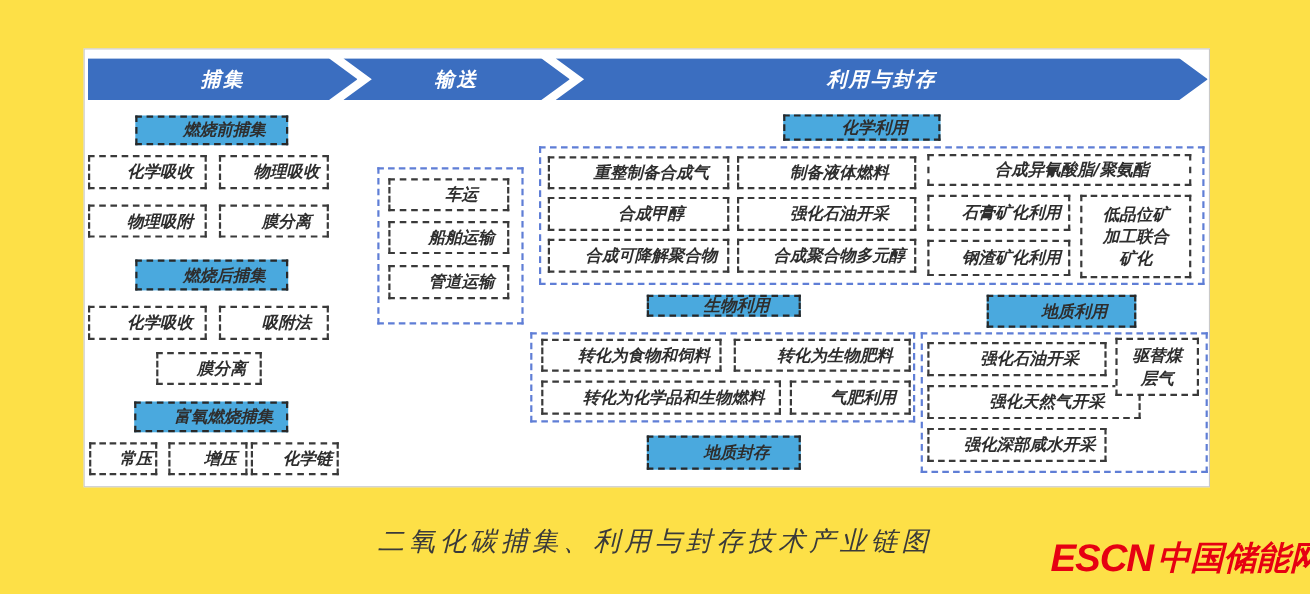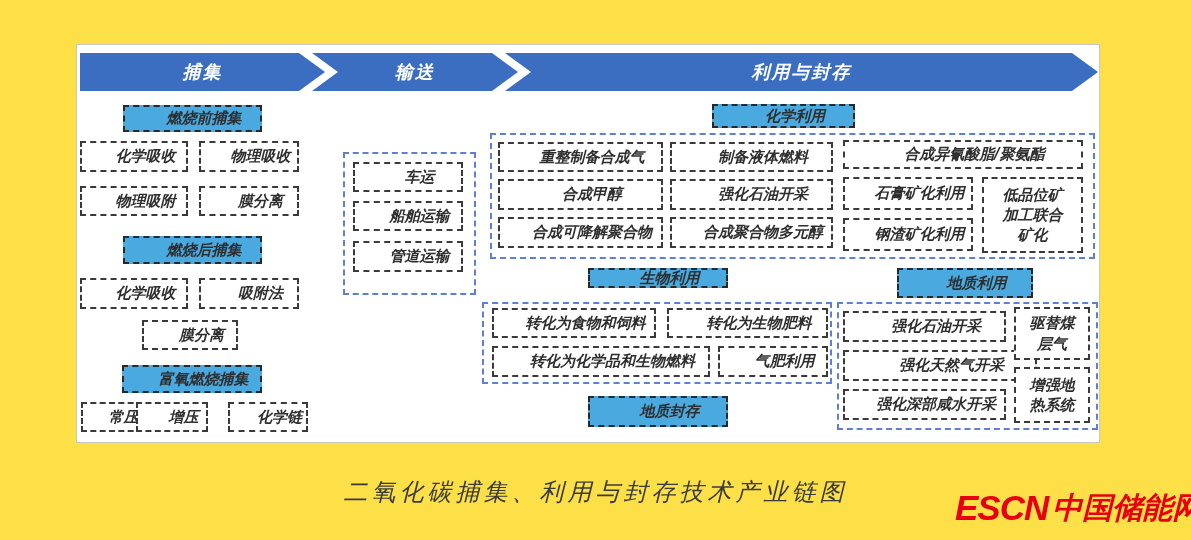--- a/index.html
+++ b/index.html
@@ -76,21 +76,21 @@
   <div class="bx one" style="left:80px;top:186px;width:108px;height:30px">物理吸附</div>
   <div class="bx one" style="left:199px;top:186px;width:100px;height:30px">膜分离</div>
 
   <div class="bx hd one" style="left:123px;top:236px;width:139px;height:28px">燃烧后捕集</div>
   <div class="bx one" style="left:80px;top:278px;width:108px;height:31px">化学吸收</div>
   <div class="bx one" style="left:199px;top:278px;width:100px;height:31px">吸附法</div>
   <div class="bx one" style="left:142px;top:320px;width:96px;height:30px">膜分离</div>
 
   <div class="bx hd one" style="left:122px;top:365px;width:140px;height:28px">富氧燃烧捕集</div>
   <div class="bx one" style="left:81px;top:402px;width:62px;height:30px">常压</div>
-  <div class="bx one" style="left:136px;top:402px;width:72px;height:30px">增压</div>
+  <div class="bx one" style="left:153px;top:402px;width:72px;height:30px">增压</div>
   <div class="bx one" style="left:228px;top:402px;width:80px;height:30px">化学链</div>
 
   <div class="ct" style="left:343px;top:152px;width:133px;height:143px"></div>
   <div class="bx one" style="left:353px;top:162px;width:110px;height:30px">车运</div>
   <div class="bx one" style="left:353px;top:201px;width:110px;height:30px">船舶运输</div>
   <div class="bx one" style="left:353px;top:241px;width:110px;height:31px">管道运输</div>
 
   <div class="bx hd one" style="left:712px;top:104px;width:143px;height:24px">化学利用</div>
   <div class="ct" style="left:490px;top:133px;width:605px;height:126px"></div>
   <div class="bx one" style="left:498px;top:142px;width:165px;height:30px">重整制备合成气</div>
@@ -110,21 +110,20 @@
   <div class="bx one" style="left:667px;top:308px;width:161px;height:30px">转化为生物肥料</div>
   <div class="bx one" style="left:492px;top:346px;width:218px;height:31px">转化为化学品和生物燃料</div>
   <div class="bx one" style="left:718px;top:346px;width:110px;height:31px">气肥利用</div>
 
   <div class="bx hd one" style="left:897px;top:268px;width:136px;height:30px">地质利用</div>
   <div class="ct" style="left:837px;top:302px;width:261px;height:128px"></div>
   <div class="bx one" style="left:843px;top:311px;width:163px;height:31px">强化石油开采</div>
   <div class="bx one" style="left:843px;top:350px;width:194px;height:31px">强化天然气开采</div>
   <div class="bx one" style="left:843px;top:389px;width:163px;height:31px">强化深部咸水开采</div>
   <div class="bx" style="left:1014px;top:307px;width:76px;height:53px;padding:0 8px">驱替煤层气</div>
-  <div class="bx" style="left:1014px;top:367px;width:76px;height:56px;padding:0 8px">增强地热系统</div>
 
   <div class="bx hd one" style="left:588px;top:396px;width:140px;height:31px">地质封存</div>
 
   <div class="caption">二氧化碳捕集、利用与封存技术产业链图</div>
 
   <div class="logo">
     <span class="logo-abbr">ESCN</span>
     <span class="logo-name">中国储能网</span>
   </div>
 </div>

